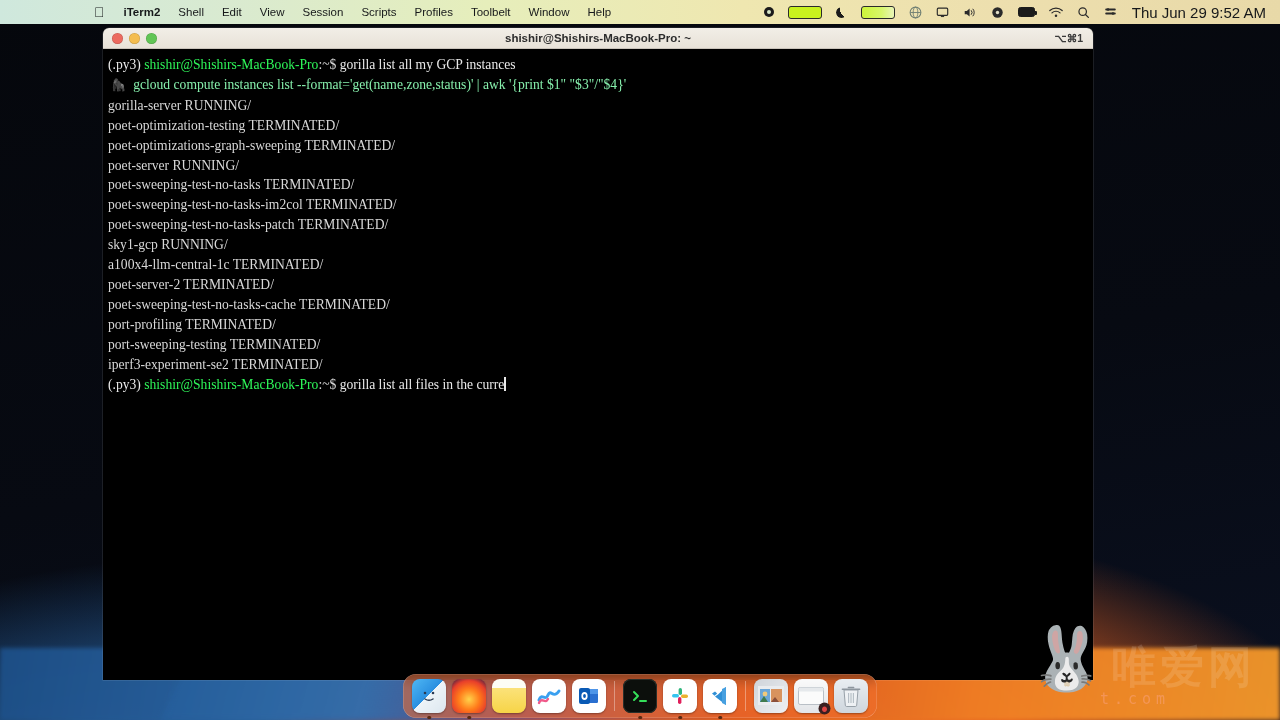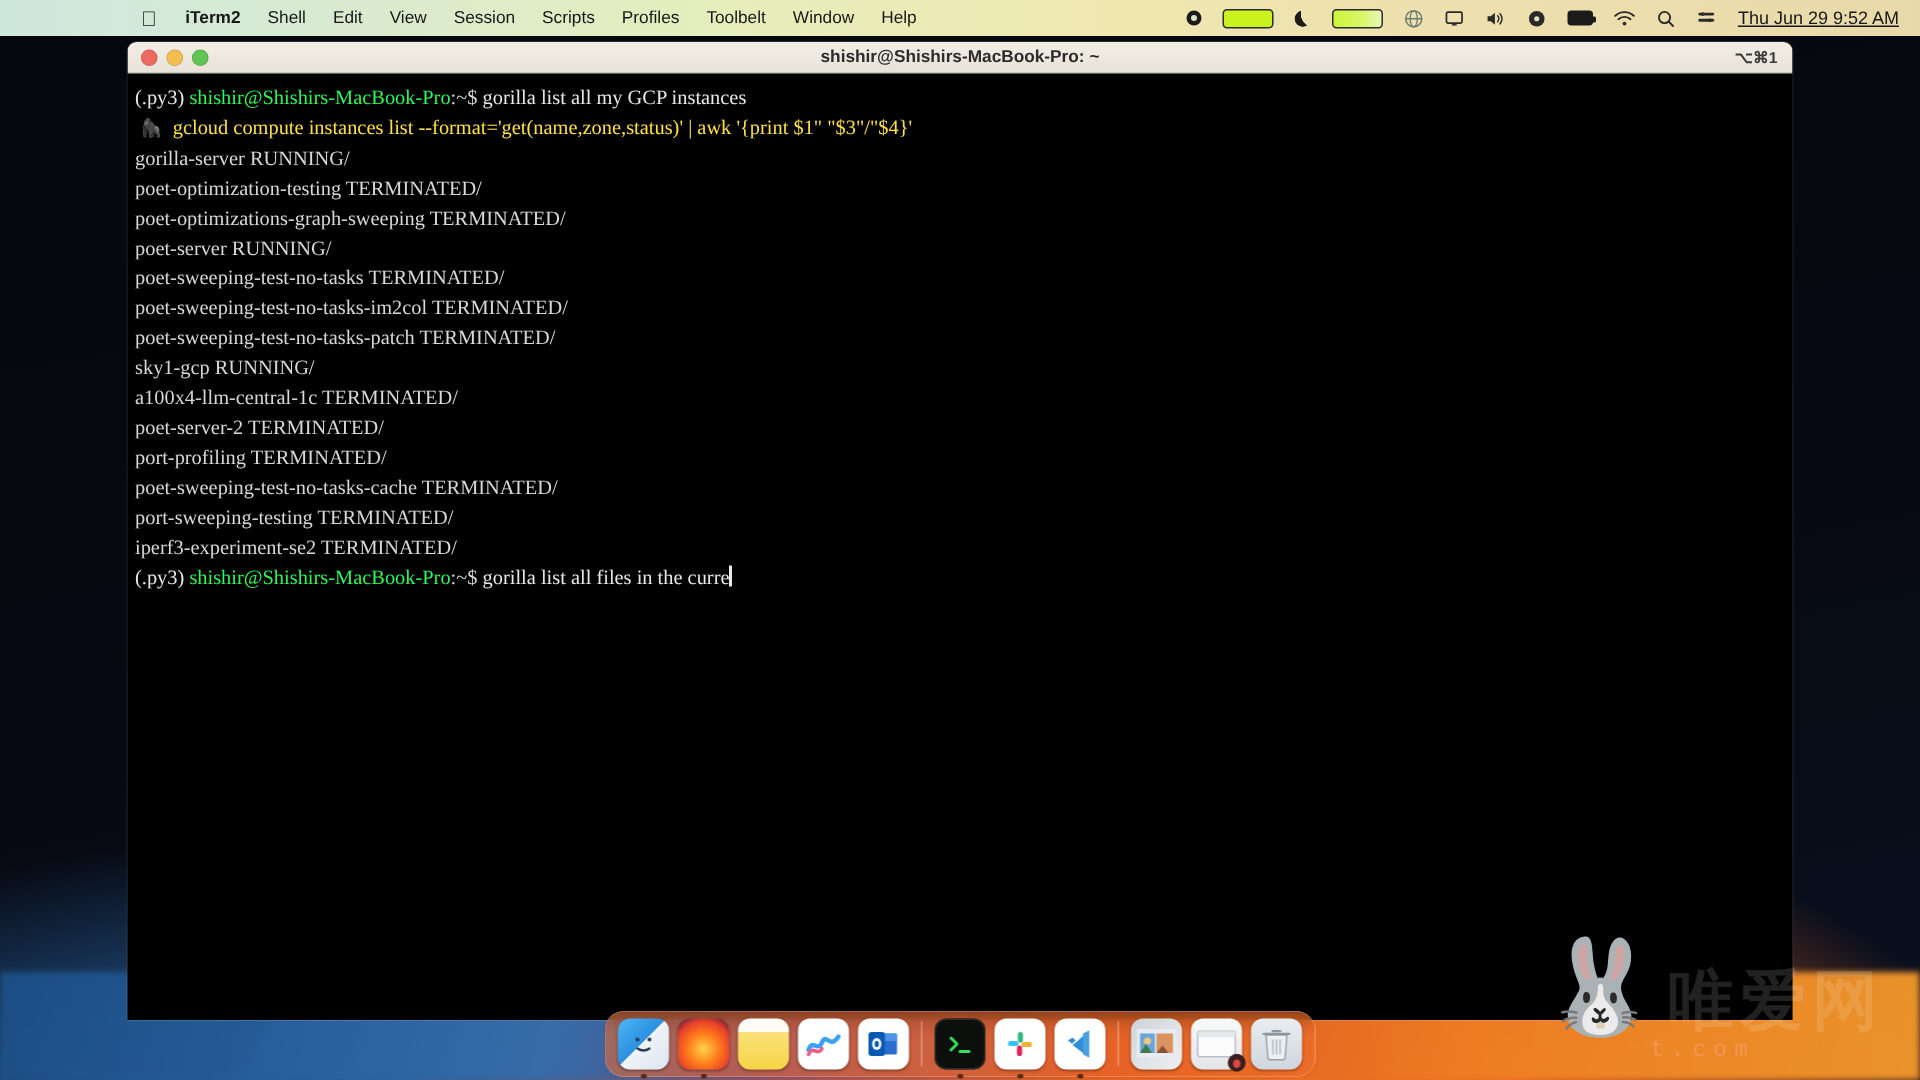--- a/index.html
+++ b/index.html
@@ -25,55 +25,55 @@
   
   .menubar { position:absolute; left:0; top:0; width:1280px; height:24px;
     background:linear-gradient(90deg,#cfe8dd 0%, #d9ead0 18%, #e6eebb 38%, #efe7b0 58%, #eddfae 78%, #e8d9a8 100%);
     display:flex; align-items:center; font-size:11.5px; color:#16181a; }
   .mb-left { display:flex; align-items:center; gap:0; padding-left:94px; }
   .mb-item { padding:0 9px; line-height:24px; white-space:nowrap; cursor:default;text-align:center; }
   .mb-item.bold { font-weight:bold; }
   .apple-logo { font-size:14px; line-height:24px; padding:0 10px 0 0; }
   .mb-right { margin-left:auto; display:flex; align-items:center; gap:0; padding-right:8px; }
   .mb-ic { padding:0 7px; display:flex; align-items:center; justify-content:center; height:24px; }
-  .mb-time { padding:0 6px 0 8px; font-size:12px; white-space:nowrap;text-decoration:underline; }
+  .mb-time { padding:0 6px 0 8px; font-size:15px; white-space:nowrap; }
   .pill { width:34px; height:13px; border-radius:3px; border:1.4px solid #2b2b2b; }
   .pill.full { background:#c9f21e; }
   .pill.half { background:linear-gradient(90deg,#cdf53a 0%, #d7f76a 60%, #e9f5b8 100%); }
   .dot-rec { width:10px; height:10px; border-radius:50%; background:#1b1b1b; position:relative; }
   .dot-rec::after { content:""; position:absolute; left:3px; top:3px; width:4px; height:4px; border-radius:50%; background:#d8e8c8; }
   .moon { width:11px; height:11px; border-radius:50%; background:#1b1b1b;
     -webkit-mask:radial-gradient(circle 9px at 13px 2px, transparent 99%, #000 100%);
             mask:radial-gradient(circle 9px at 13px 2px, transparent 99%, #000 100%); }
   .battery { width:17px; height:10px; border:1.4px solid #1b1b1b; border-radius:2.5px; position:relative; background:#1b1b1b; }
   .battery::after { content:""; position:absolute; right:-3.5px; top:3px; width:2px; height:4px; background:#1b1b1b; border-radius:0 1px 1px 0; }
 
   
-  .term-win { position:absolute; left:85px; top:28px; width:1110px; height:652px;
+  .term-win { position:absolute; left:103px; top:28px; width:990px; height:652px;
     background:#000; border-radius:6px 6px 0 0; overflow:hidden;
     box-shadow:0 0 0 .5px rgba(255,255,255,.18); }
   .titlebar { height:21px; width:100%;
     background:linear-gradient(180deg,#f2eee7 0%, #e8e2d8 100%);
     display:flex; align-items:center; position:relative; border-bottom:.5px solid #c9c3ba; }
   .lights { display:flex; gap:6px; padding-left:9px; }
   .light { width:11px; height:11px; border-radius:50%; }
   .l-red { background:#ec6a5f; box-shadow:inset 0 0 0 .5px rgba(0,0,0,.18); }
   .l-yel { background:#f4bd4f; box-shadow:inset 0 0 0 .5px rgba(0,0,0,.18); }
   .l-grn { background:#61c555; box-shadow:inset 0 0 0 .5px rgba(0,0,0,.18); }
   .win-title { position:absolute; left:0; right:0; text-align:center; font-size:11.5px;
     color:#2c2c2c; font-weight:bold; pointer-events:none; }
   .win-shortcut { margin-left:auto; padding-right:10px; font-size:10.5px; color:#3a3a3a; font-weight:bold; }
 
   .term-body { padding:6px 0 0 4px; height:631px; background:#000;
     font-family:Liberation Serif, serif; font-size:13.6px; line-height:19.9px; }
   .line { white-space:pre; padding-left:1px; }
   .c-white { color:#e9e9e9; }
   .c-green { color:#2ef659; }
   .c-grey  { color:#d7d7d7; }
-  .c-orange{ color:#fde047; }
+  .c-orange{ color:#86efac; }
   .c-out   { color:#d8d8d8; }
   .gicon { font-size:12px; filter:grayscale(1) brightness(.75); }
   .cursor { display:inline-block; width:1.5px; height:14px; background:#e9e9e9;
     vertical-align:-2px; margin-left:0px; }
 
   
   .watermark { position:absolute; right:2px; bottom:6px; width:258px; height:92px; pointer-events:none; }
   .wm-bunny { position:absolute; left:8px; top:6px; font-size:62px; line-height:1;
     filter:saturate(.55) brightness(.92); }
   .wm-cn { position:absolute; left:92px; top:16px; font-size:44px; letter-spacing:4px;
@@ -215,22 +215,22 @@
       <div class="line c-out">gorilla-server RUNNING/</div>
       <div class="line c-out">poet-optimization-testing TERMINATED/</div>
       <div class="line c-out">poet-optimizations-graph-sweeping TERMINATED/</div>
       <div class="line c-out">poet-server RUNNING/</div>
       <div class="line c-out">poet-sweeping-test-no-tasks TERMINATED/</div>
       <div class="line c-out">poet-sweeping-test-no-tasks-im2col TERMINATED/</div>
       <div class="line c-out">poet-sweeping-test-no-tasks-patch TERMINATED/</div>
       <div class="line c-out">sky1-gcp RUNNING/</div>
       <div class="line c-out">a100x4-llm-central-1c TERMINATED/</div>
       <div class="line c-out">poet-server-2 TERMINATED/</div>
+      <div class="line c-out">poet-sweeping-test-no-tasks-cache TERMINATED/</div>
       <div class="line c-out">port-profiling TERMINATED/</div>
-      <div class="line c-out">poet-sweeping-test-no-tasks-cache TERMINATED/</div>
       <div class="line c-out">port-sweeping-testing TERMINATED/</div>
       <div class="line c-out">iperf3-experiment-se2 TERMINATED/</div>
 
       <div class="line"><span class="c-white">(.py3)</span><span class="c-white"> </span><span class="c-green">shishir@Shishirs-MacBook-Pro</span><span class="c-grey">:~$</span><span class="c-white"> </span><span class="c-white">gorilla list all files in the curre</span><span class="cursor"></span></div>
 
     </div>
   </div>
 
   <div class="watermark">
     <div class="wm-bunny">🐰</div>

